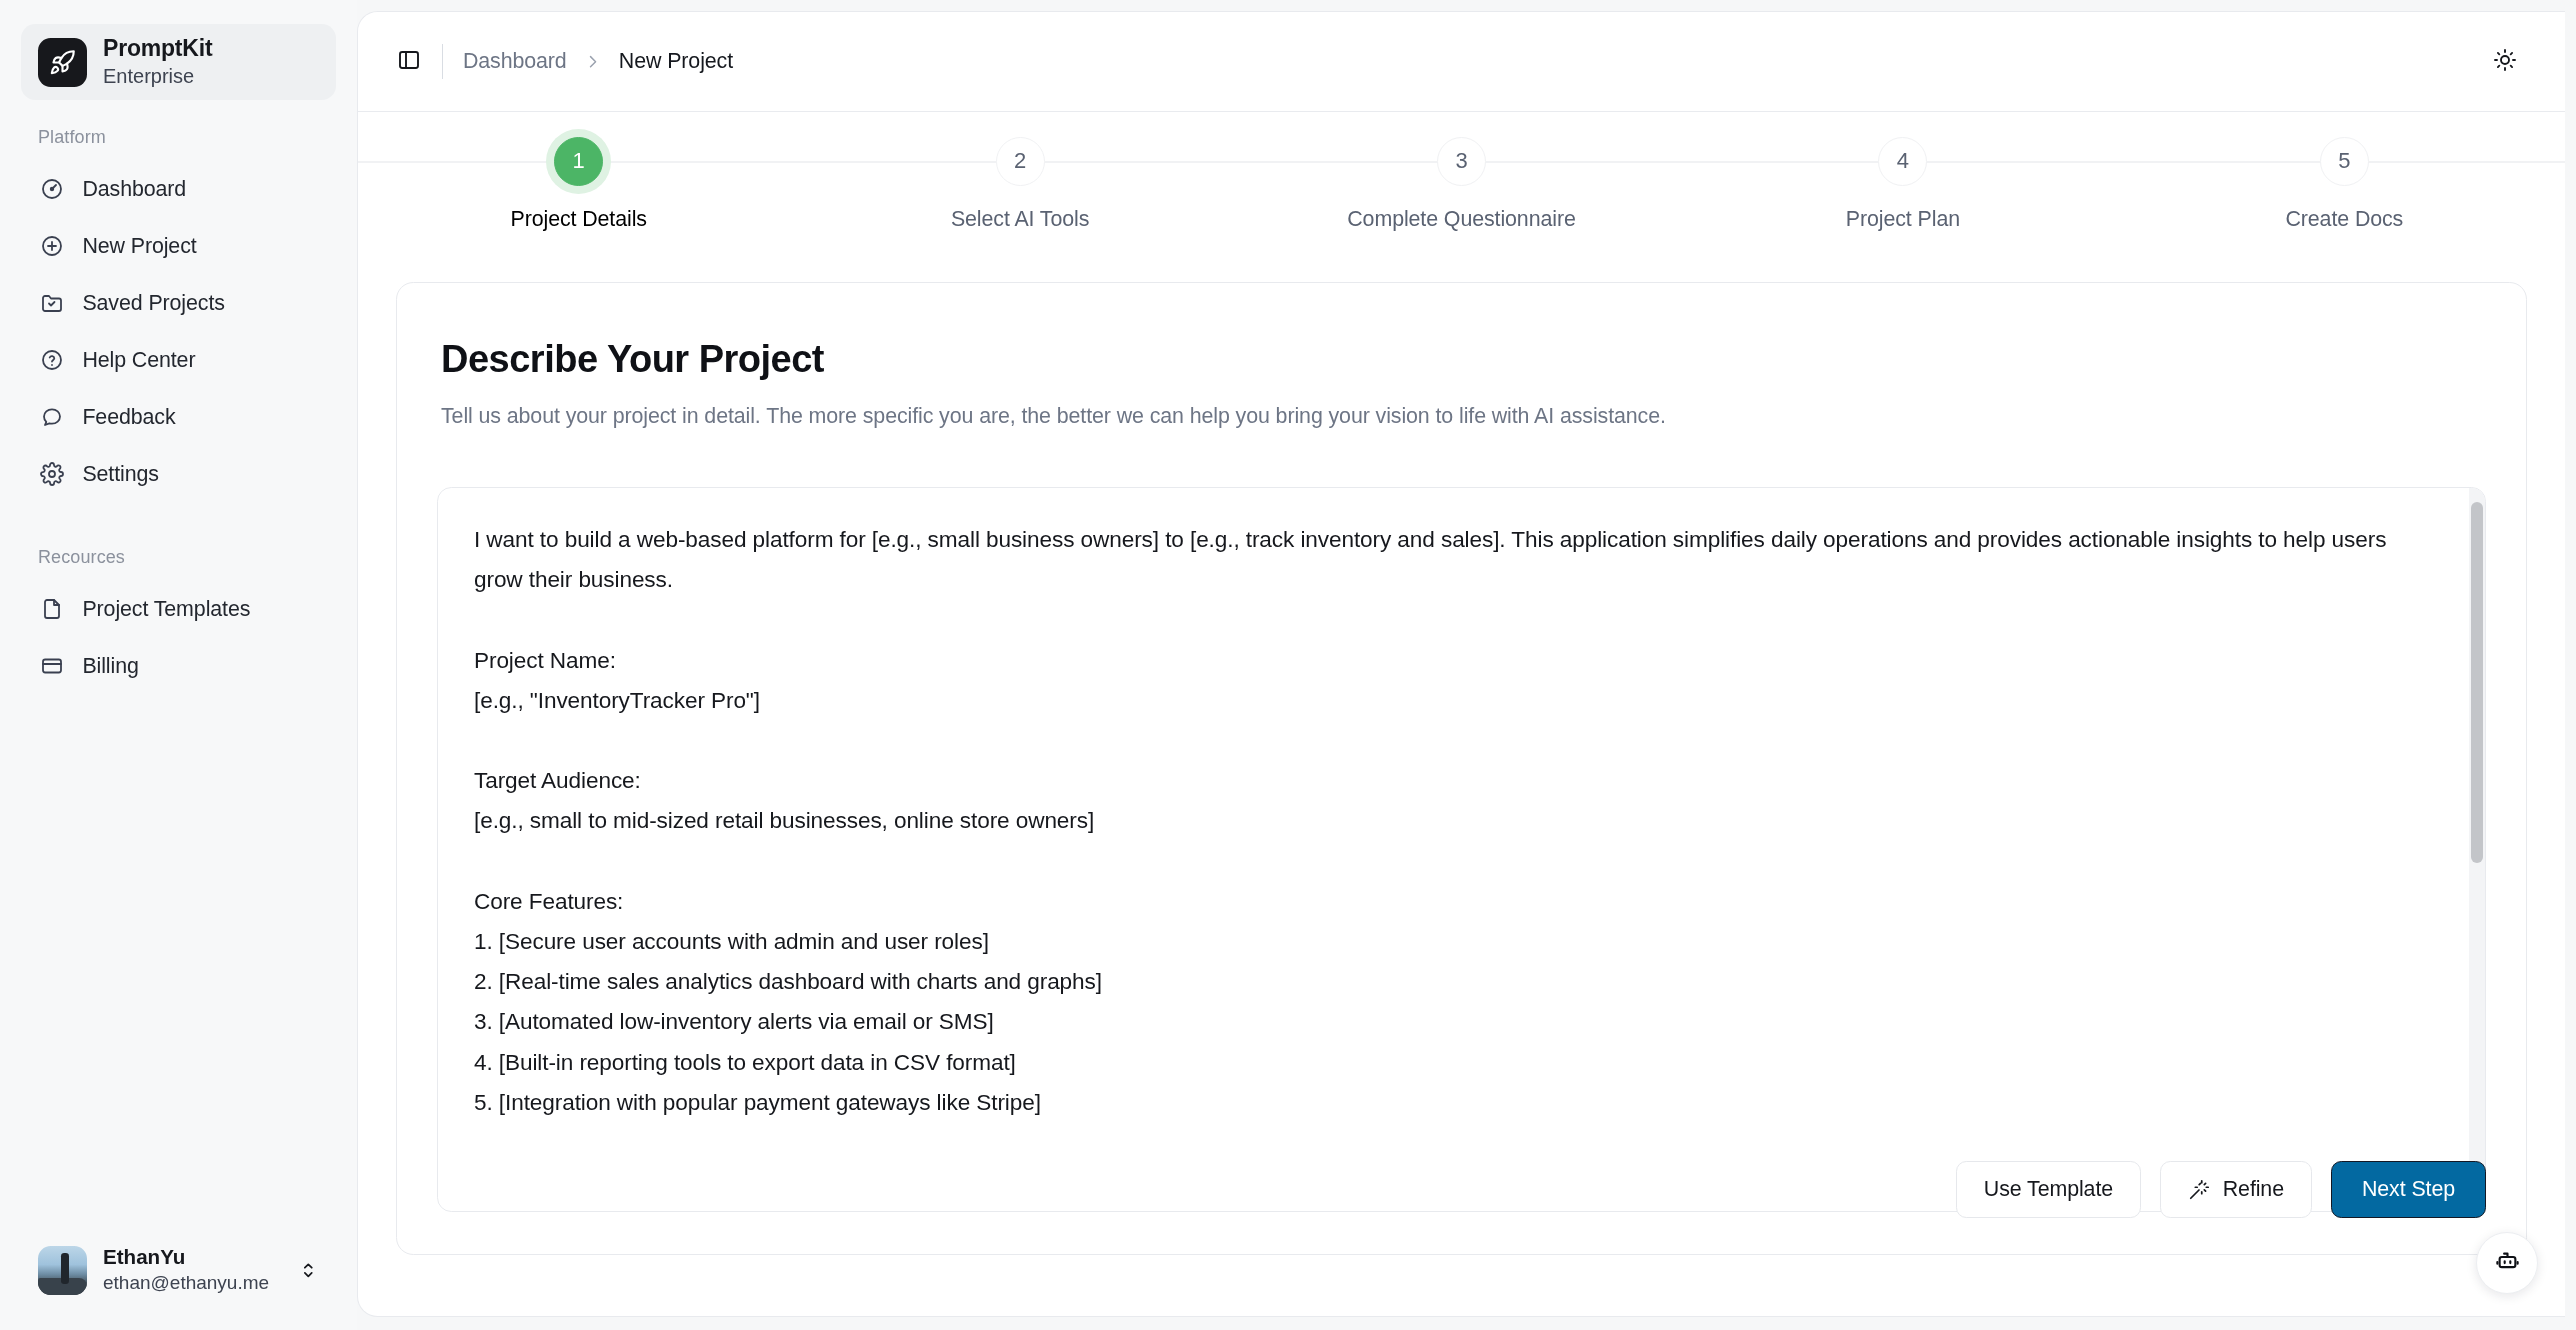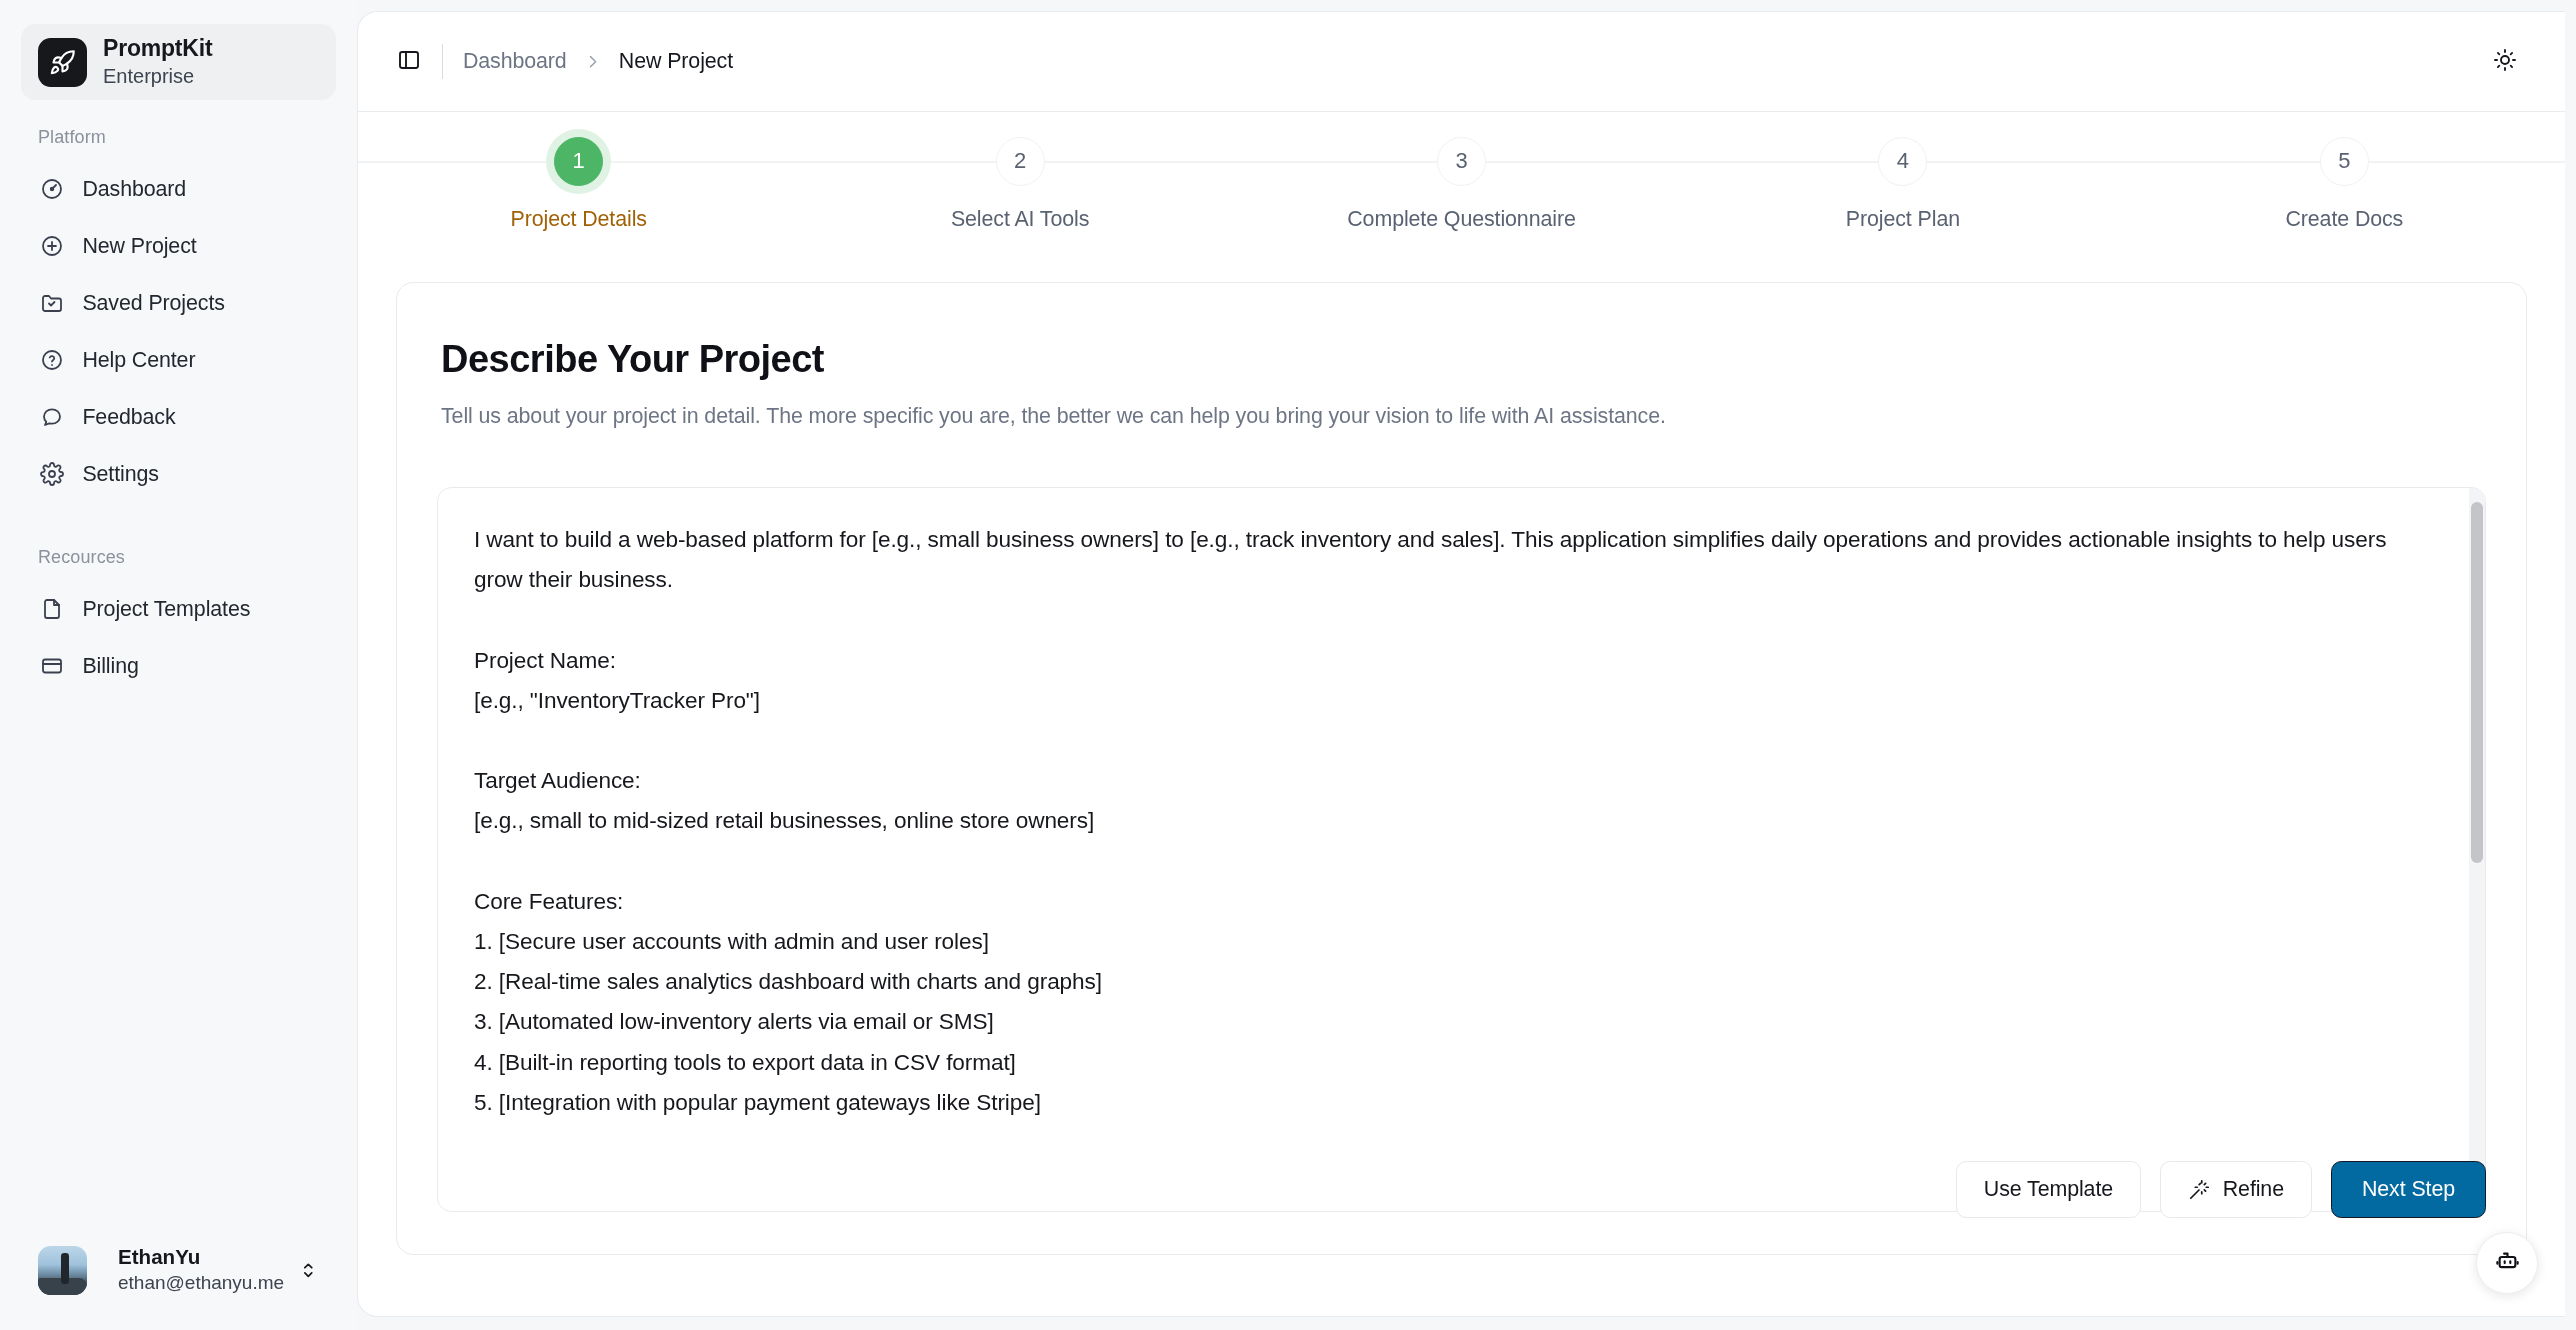--- a/index.html
+++ b/index.html
@@ -56,21 +56,21 @@
   .nav-text { font-size: 21.4px; color: #23272f; letter-spacing: -0.1px; }
 
   .nav-spacer { height: 28.5px; }
 
   .user-card {
     position: absolute;
     left: 20.6px; right: 20.6px; bottom: 19px;
     height: 82px;
     border-radius: 14.3px;
     display: flex; align-items: center;
-    padding: 0 17.4px; gap: 31px;
+    padding: 0 17.4px; gap: 16px;
     cursor: pointer;
   }
   .avatar {
     width: 49px; height: 49px; border-radius: 12.7px;
     flex-shrink: 0; overflow: hidden;
     background: linear-gradient(180deg,#bcd6e8 0%, #9fc2dc 38%, #6d8ca3 58%, #404c55 78%, #2d3339 100%);
     position: relative;
   }
   .avatar::after {
     content:""; position:absolute; left:46%; top:16%;
@@ -161,21 +161,21 @@
     color: #ffffff;
     box-shadow: 0 0 0 8px #dff2e3;
   }
   .step-label {
     margin-top: 21.4px;
     font-size: 21.4px;
     color: #5a6272;
     white-space: nowrap;
     letter-spacing: -0.1px;
   }
-  .step.active .step-label { color: #a16207; }
+  .step.active .step-label { color: #000000; }
 
   
   .card {
     margin: 19px 38px 0 38px;
     border: 0.8px solid #e8eaee;
     border-radius: 17.4px;
     height: 973px;
     background: #fff;
     position: relative;
     overflow: hidden;

